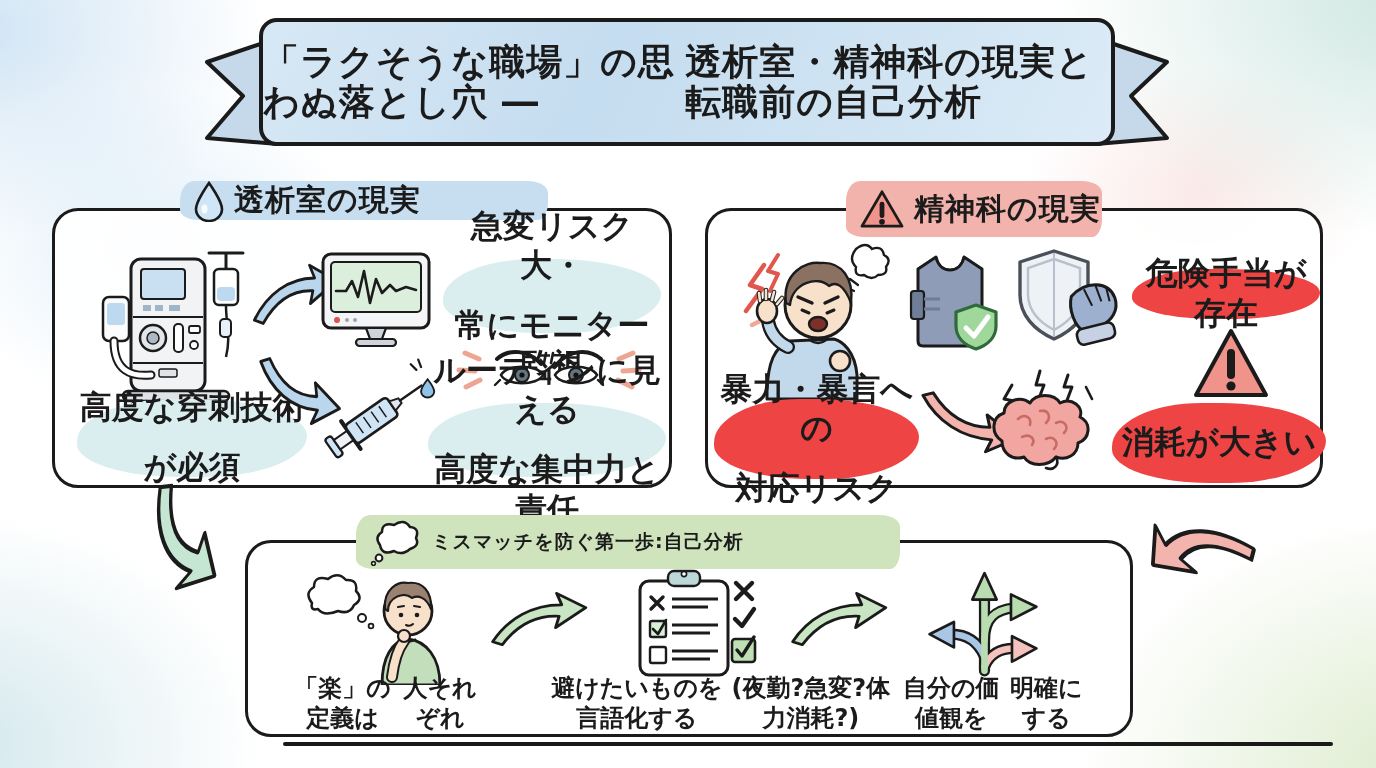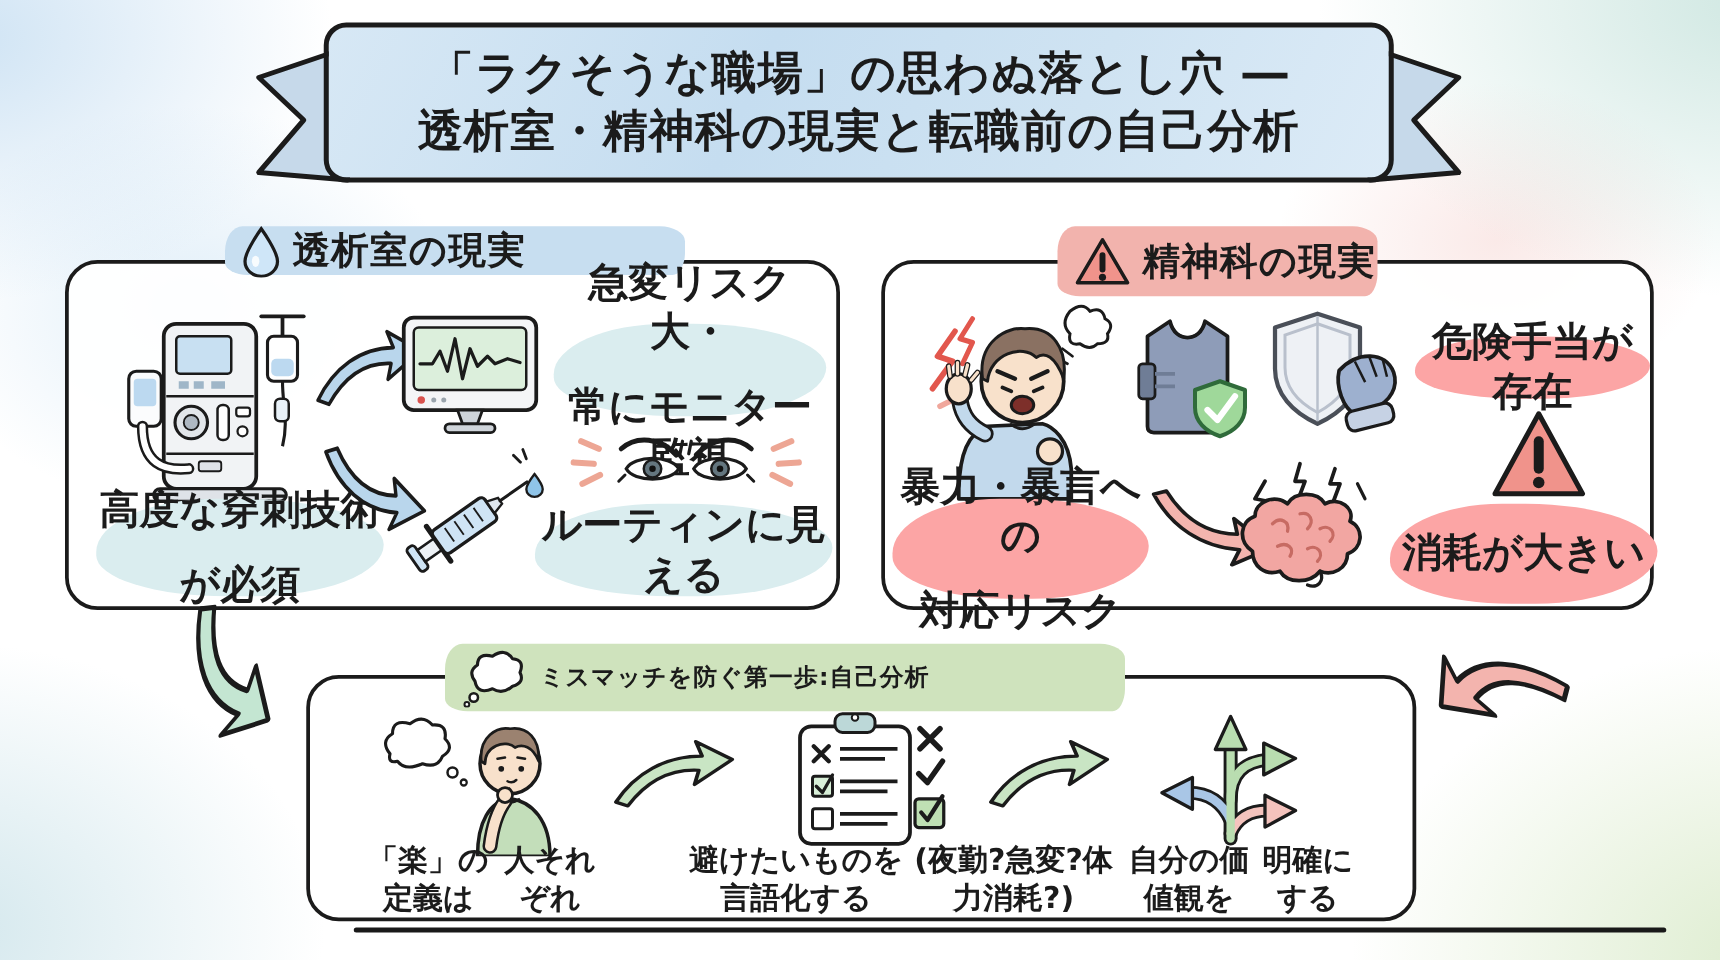--- a/index.html
+++ b/index.html
@@ -14,37 +14,37 @@
       radial-gradient(480px 360px at 103% 100%, rgba(188,218,160,.5), rgba(188,218,160,0) 70%),
       #ffffff;}
   svg{display:block;}
   .abs{position:absolute;}
   
   .banner{position:absolute;left:203px;top:16px;width:968px;height:136px;}
   .banner-tails{position:absolute;left:0;top:0;width:100%;height:100%;}
   .banner-main{position:absolute;left:56px;top:2px;width:856px;height:128px;box-sizing:border-box;
     border:4px solid #1b1b1b;border-radius:18px;
     background:linear-gradient(115deg,#d7e8f5 0%,#c5ddf0 40%,#cfe3f2 70%,#dcebf7 100%);
-    display:flex;flex-direction:column;align-items:center;justify-content:center;gap:7px;}
+    display:flex;flex-direction:row;align-items:center;justify-content:center;gap:7px;}
   .banner-main .tl{font-size:36px;letter-spacing:1px;line-height:1.1;}
   
   .panel{position:absolute;box-sizing:border-box;border:3.5px solid #1b1b1b;border-radius:26px;
     background:rgba(255,255,255,.93);}
   .strip{position:absolute;display:flex;align-items:center;gap:10px;padding-left:14px;box-sizing:border-box;
     border-radius:14px 20px 10px 18px / 20px 12px 18px 10px;}
   .strip .strip-label{font-size:30px;letter-spacing:1px;}
   .strip::before{content:"";position:absolute;left:-8px;top:6px;right:-10px;bottom:-6px;
     background:inherit;opacity:.45;border-radius:24px 14px 22px 12px/14px 22px 12px 20px;z-index:-1;}
   .bubble{position:absolute;display:flex;flex-direction:column;align-items:center;justify-content:center;
     text-align:center;line-height:1.24;font-size:32px;
     border-radius:46% 54% 50% 50% / 60% 52% 58% 46%;gap:20px;}
   .plainlabel{position:absolute;display:flex;align-items:center;justify-content:center;
     text-align:center;line-height:1.24;font-size:24px;}
   .blue-bub{background:#daedef;}
-  .pink-bub{background:#fca5a5;}
+  .pink-bub{background:#ef4444;}
   .sw{position:absolute;}
   .sw svg{width:100%;height:100%;overflow:visible;}
   .sw-blue{color:#b9d6ec;} .sw-pink{color:#f3b4ae;} .sw-green{color:#c9e5c4;} .sw-mint{color:#c4e6d2;}
   .bottom-line{position:absolute;left:283px;top:742px;width:1050px;height:3.5px;background:#191919;border-radius:2px;}
 </style>
 </head>
 <body>
 
 <svg width="0" height="0" style="position:absolute">
   <defs>
@@ -169,20 +169,21 @@
       <circle cx="69" cy="38" r="7" fill="#64767f" stroke="#1b1b1b" stroke-width="2"></circle>
         <circle cx="69" cy="38" r="2.6" fill="#111"></circle>
       <path d="M102,38 C108,27 138,27 144,38 C138,49 108,49 102,38 Z" fill="#ffffff" stroke="#1b1b1b" stroke-width="2.6"></path>
       <circle cx="123" cy="38" r="7" fill="#64767f" stroke="#1b1b1b" stroke-width="2"></circle>
         <circle cx="123" cy="38" r="2.6" fill="#111"></circle>
       <path d="M47,43 L42,48 M145,43 L150,48" stroke="#1b1b1b" stroke-width="2.4" stroke-linecap="round"></path>
     </svg>
 
     <div class="bubble blue-bub" style="left:373px;top:192px;width:238px;height:74px;">
       <span>ルーティンに見える</span>
+      <span>高度な集中力と責任</span>
     </div>
   </div>
 
   <div class="panel" style="left:705px;top:208px;width:618px;height:280px;">
     <div class="strip" style="left:138px;top:-30px;width:256px;height:56px;background:#f2b3ad;">
       <svg width="44" height="40" viewBox="0 0 46 42">
         <path d="M23,3 L44,39 L2,39 Z" fill="#f0938b" stroke="#1b1b1b" stroke-width="3" stroke-linejoin="round"></path>
         <line x1="23" y1="16" x2="23" y2="28" stroke="#1b1b1b" stroke-width="5" stroke-linecap="round"></line>
         <circle cx="23" cy="34.5" r="3" fill="#1b1b1b"></circle>
       </svg>

